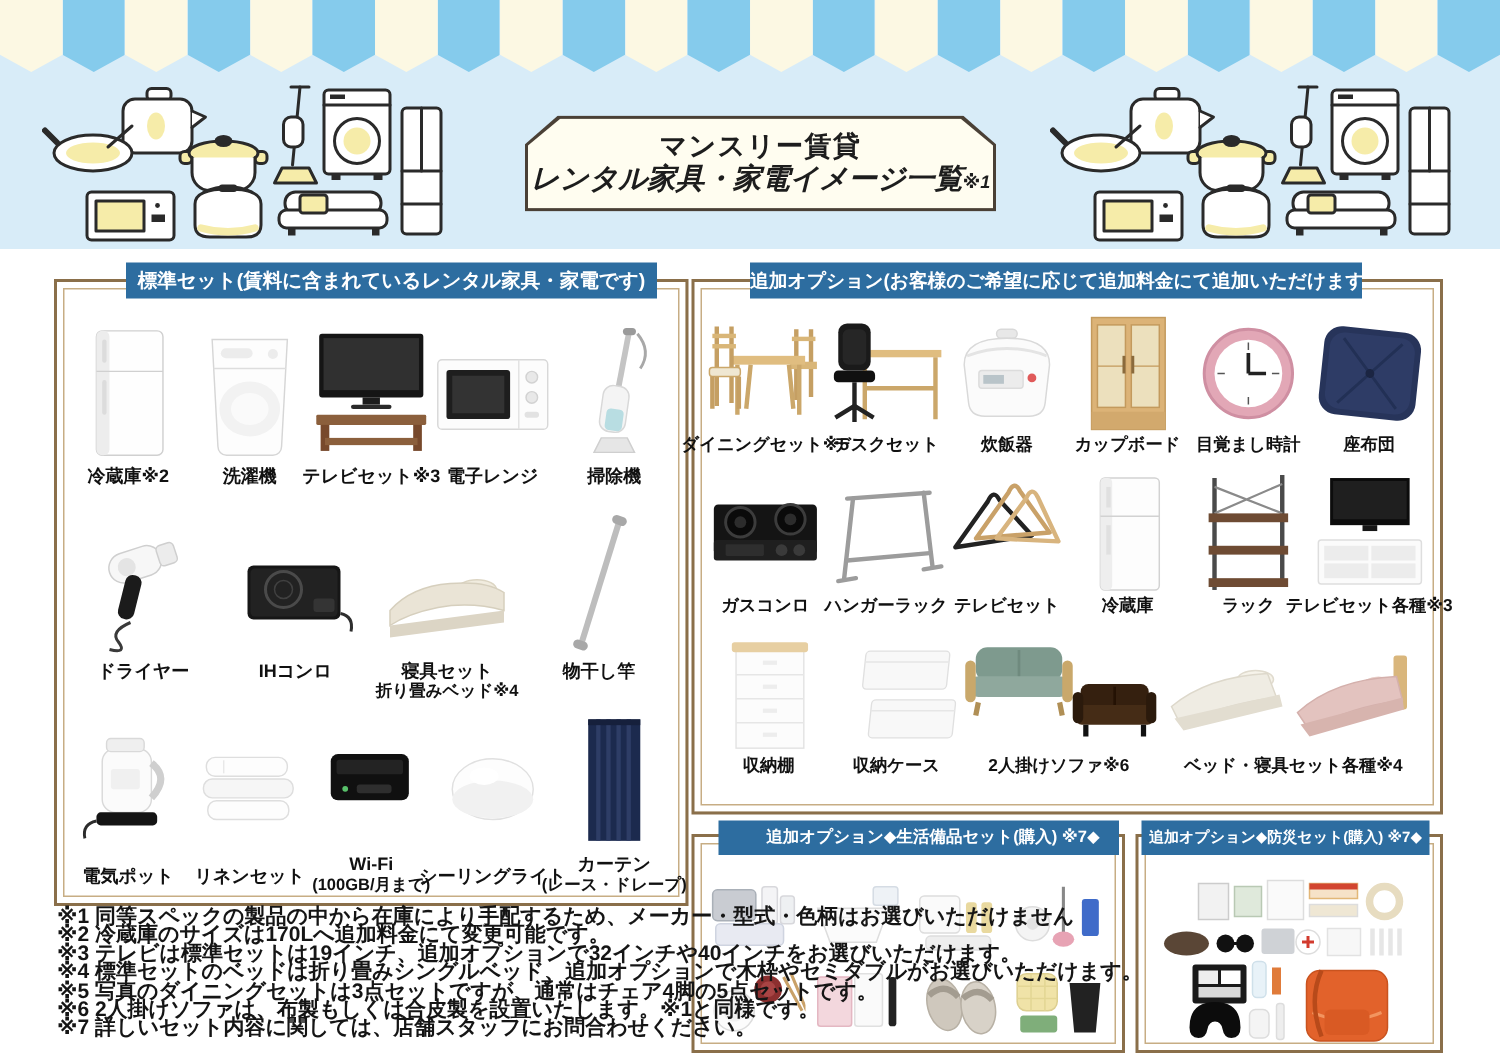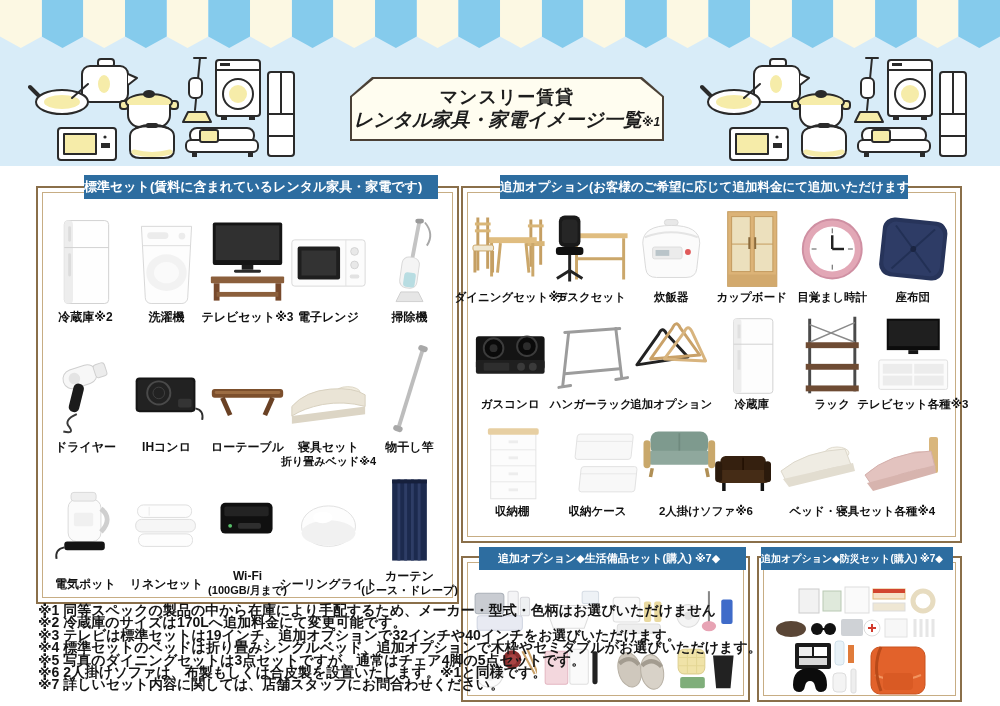--- a/index.html
+++ b/index.html
@@ -26,21 +26,21 @@
   .plaque .l1{font-size:18px;font-weight:bold;color:#1d1d1d;letter-spacing:1px;line-height:1.25;}
   .plaque .l2{font-size:19px;font-weight:bold;color:#1d1d1d;line-height:1.2;white-space:nowrap;font-style:italic;}
   .plaque .note{font-size:12px;font-weight:bold;}
   
   .panel{position:absolute;border:2px solid #8a6f4a;background:#fff;
     box-shadow:inset 0 0 0 4px #ffffff,inset 0 0 0 5px #c7ad84;}
   #panel-standard{left:36px;top:186px;width:419px;height:414px;}
   #panel-options{left:461px;top:186px;width:497px;height:353px;}
   #box-life{left:461px;top:556px;width:285px;height:142px;}
   #box-bosai{left:757px;top:556px;width:201px;height:142px;}
-  .sec-header{position:absolute;background:#2d6da0;color:#fff;font-weight:bold;z-index:6;white-space:nowrap;overflow:hidden;}
+  .sec-header{position:absolute;background:#2d6da0;color:#fff;font-weight:bold;text-align:center;z-index:6;white-space:nowrap;overflow:hidden;}
   #hdr-standard{left:84px;top:175px;width:354px;height:24px;line-height:24px;font-size:13px;}
   #hdr-options{left:500px;top:175px;width:408px;height:24px;line-height:24px;font-size:12.5px;}
   #hdr-life{left:479px;top:547px;width:248px;height:23px;line-height:23px;font-size:11px;padding-left:19px;}
   #hdr-bosai{left:761px;top:547px;width:192px;height:23px;line-height:23px;font-size:10px;}
   
   .grid{position:absolute;left:7px;right:7px;top:14px;bottom:6px;display:flex;flex-direction:column;}
   .row{display:flex;}
   .cell{flex:1;display:flex;flex-direction:column;align-items:center;min-width:0;}
   .cell .img{flex:1;display:flex;align-items:flex-end;justify-content:center;width:100%;}
   .lblwrap{height:26px;display:flex;flex-direction:column;align-items:center;}
@@ -267,33 +267,20 @@
               <path d="M72 68 q9 2 7 12" fill="none" stroke="#2e2e2e" stroke-width="2"></path>
             </svg>
         </div>
         <div class="lblwrap">
             <div class="lbl">IHコンロ</div>
           </div>
       </div>
       <div class="cell">
         <div class="img">
           <svg width="84" height="100" viewBox="0 0 84 100">
-              <rect x="5" y="48" width="74" height="9" rx="3" fill="#7c4f2c"></rect>
-              <rect x="8" y="50" width="68" height="3" rx="1.5" fill="#9c6c42"></rect>
-              <path d="M16 57 l8 18" stroke="#6a4124" stroke-width="5"></path>
-              <path d="M68 57 l-8 18" stroke="#6a4124" stroke-width="5"></path>
-            </svg>
-        </div>
-        <div class="lblwrap">
-            <div class="lbl">ローテーブル</div>
-          </div>
-      </div>
-      <div class="cell">
-        <div class="img">
-          <svg width="84" height="100" viewBox="0 0 84 100">
               <ellipse cx="62" cy="52" rx="13" ry="6.5" fill="#f1ecdf" stroke="#dcd5c3"></ellipse>
               <path d="M4 66 Q18 50 44 48 Q68 46 80 54 L80 66 Q58 60 36 64 Q16 68 4 76 Z" fill="#eae4d6" stroke="#d6cfbd"></path>
               <path d="M4 76 L80 66 L80 74 L4 84 Z" fill="#dcd5c5"></path>
             </svg>
         </div>
         <div class="lblwrap">
             <div class="lbl">寝具セット</div>
             <div class="lbl2">折り畳みベッド※4</div>
           </div>
       </div>
@@ -527,21 +514,21 @@
         <div class="img">
           <svg width="82" height="84" viewBox="0 0 82 84">
               <g fill="none" stroke-linejoin="round">
                 <path d="M28 20 q4 -9 8 -1 l22 24 -52 8 z" stroke="#222222" stroke-width="3"></path>
                 <path d="M42 14 q4 -9 8 -1 l20 28 -50 4 z" stroke="#c9a168" stroke-width="3"></path>
                 <path d="M54 18 q4 -9 8 -1 l14 30 -42 -2 z" stroke="#d8b47e" stroke-width="3"></path>
               </g>
             </svg>
         </div>
         <div class="lblwrap h1">
-            <div class="lbl">追加オプション</div>
+            <div class="lbl">テレビセット</div>
           </div>
       </div>
       <div class="cell">
         <div class="img">
           <svg width="82" height="84" viewBox="0 0 82 84">
               <rect x="22" y="4" width="40" height="76" rx="3" fill="#fdfdfd" stroke="#d2d2d2"></rect>
               <rect x="22" y="4" width="8" height="76" rx="3" fill="#eeeeee"></rect>
               <line x1="22" y1="30" x2="62" y2="30" stroke="#d2d2d2"></line>
               <rect x="26" y="10" width="3" height="14" fill="#e0e0e0"></rect>
               <rect x="26" y="36" width="3" height="20" fill="#e0e0e0"></rect>

